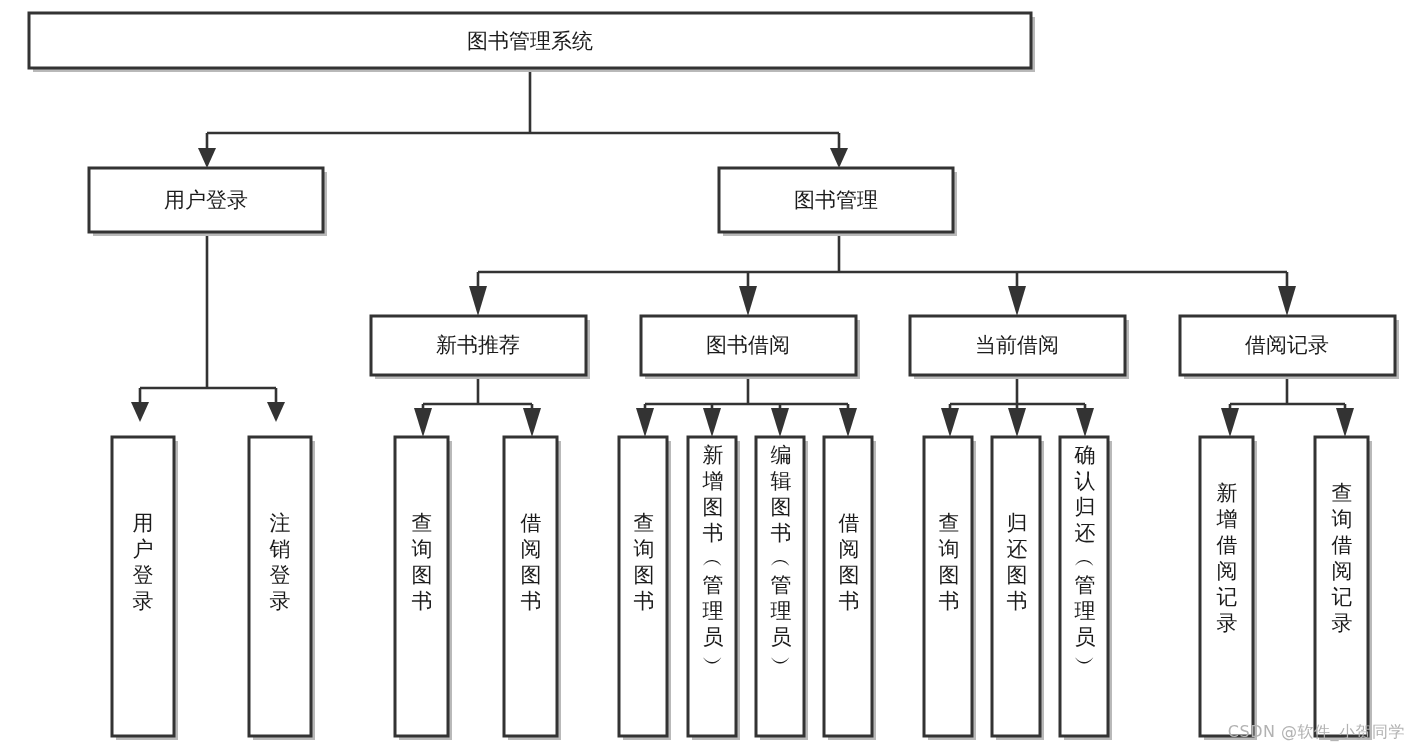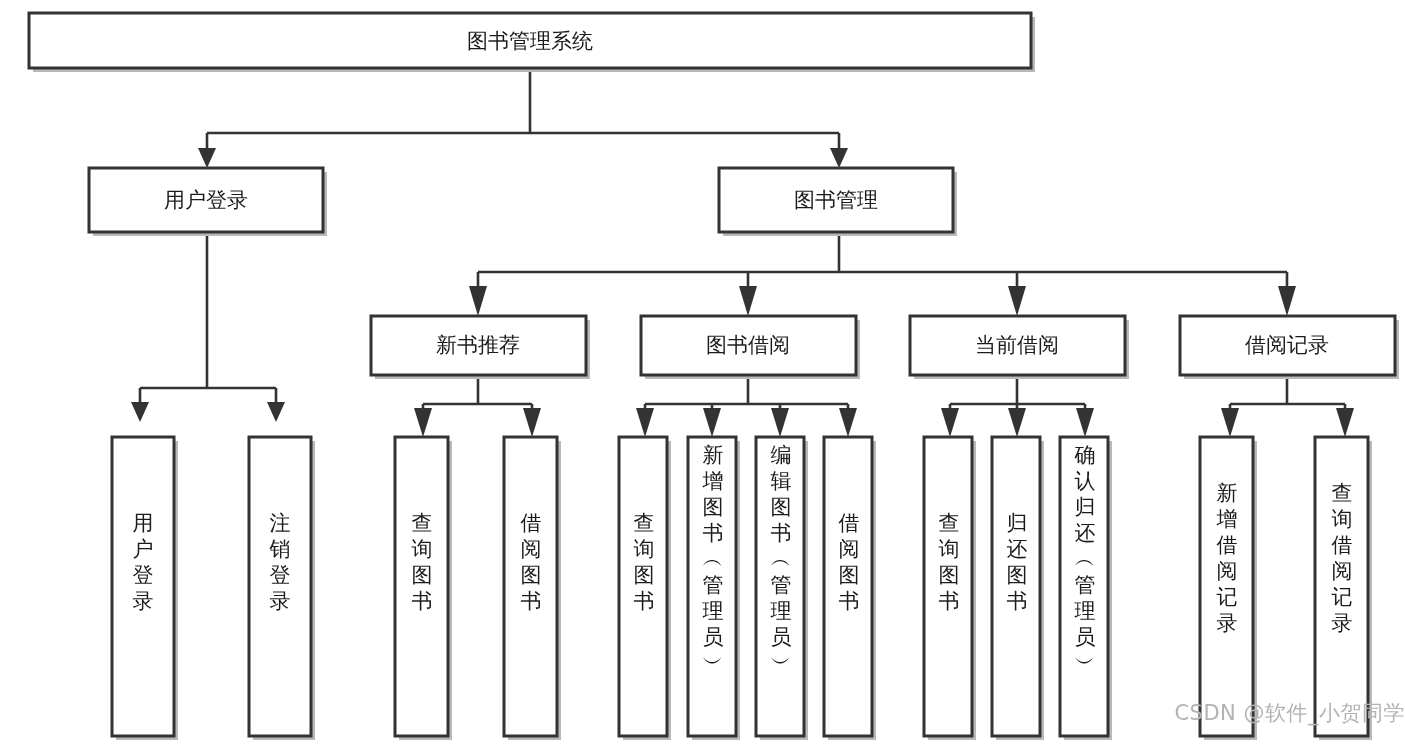--- a/index.html
+++ b/index.html
@@ -55,23 +55,23 @@
   }
   .node-label-v {
     font-family: "DejaVu Sans", "Liberation Sans", sans-serif;
     font-size: 21px;
     fill: #1b1b1b;
     text-anchor: middle;
   }
   .watermark {
     position: absolute;
     right: 8px;
-    bottom: 20px;
-    font-family: "DejaVu Sans", "Liberation Sans", sans-serif;
-    font-size: 21px;
+    bottom: 4px;
+    font-family: "DejaVu Sans", "Liberation Sans", sans-serif;
+    font-size: 16px;
     color: #b2b2b2;
     letter-spacing: 0.5px;
     white-space: nowrap;
     pointer-events: none;
   }
 </style>
 </head>
 <body>
 
 <div id="diagram-root">

